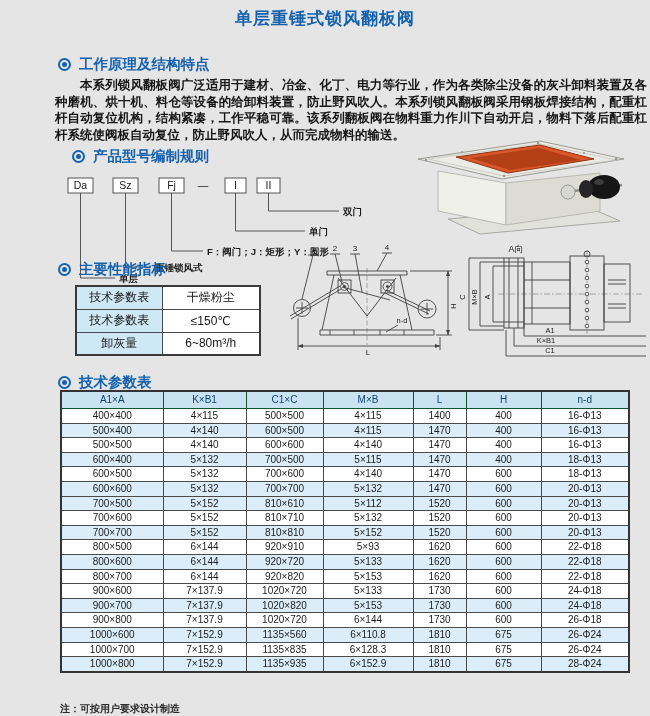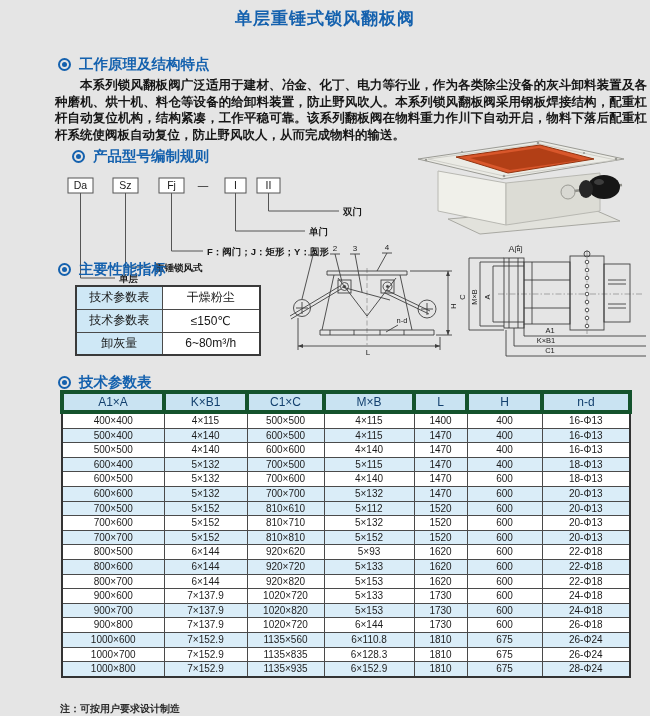--- a/index.html
+++ b/index.html
@@ -26,21 +26,21 @@
   svg text{font-family:"Liberation Sans","DejaVu Sans",sans-serif;fill:#1a1a1a;}
   
   .perf{position:absolute;left:75px;top:285px;border-collapse:collapse;}
   .perf td{border:1px solid #4a4a4a;height:23px;text-align:center;font-size:12px;color:#161616;}
   .perf{border:2px solid #3a3a3a;}
   .perf .plabel{width:86px;background:var(--perf-label-bg);}
   .perf .pvalue{width:98px;background:#ffffff;}
   
   .params{position:absolute;left:60px;top:390px;width:568px;border-collapse:collapse;
     table-layout:fixed;border:2px solid #333;}
-  .params th{border:4px solid #14532d;background:var(--table-header-bg);font-size:12px;
+  .params th{border:1px solid #14532d;background:var(--table-header-bg);font-size:10px;
     font-weight:400;color:#13406e;height:16px;line-height:16px;margin-top:28px;}
   .params td{border:1px solid #4a4a4a;font-size:10px;color:#1c1c1c;text-align:center;
     height:13.6px;line-height:13.6px;background:#ffffff;overflow:hidden;white-space:nowrap;}
   .params tr.alt td{background:var(--row-alt-bg);}
   .caption{position:absolute;left:282px;top:362px;width:368px;text-align:center;
     font-size:11px;font-weight:600;color:#111;}
   .note{position:absolute;left:60px;top:702px;font-size:10px;color:#2a2a2a;font-weight:600;}
 </style>
 </head>
 <body>
@@ -365,21 +365,21 @@
           <td>5×152</td>
           <td>810×810</td>
           <td>5×152</td>
           <td>1520</td>
           <td>600</td>
           <td>20-Φ13</td>
         </tr>
         <tr>
           <td>800×500</td>
           <td>6×144</td>
-          <td>920×620</td>
+          <td>920×910</td>
           <td>5×93</td>
           <td>1620</td>
           <td>600</td>
           <td>22-Φ18</td>
         </tr>
         <tr class="alt">
           <td>800×600</td>
           <td>6×144</td>
           <td>920×720</td>
           <td>5×133</td>

